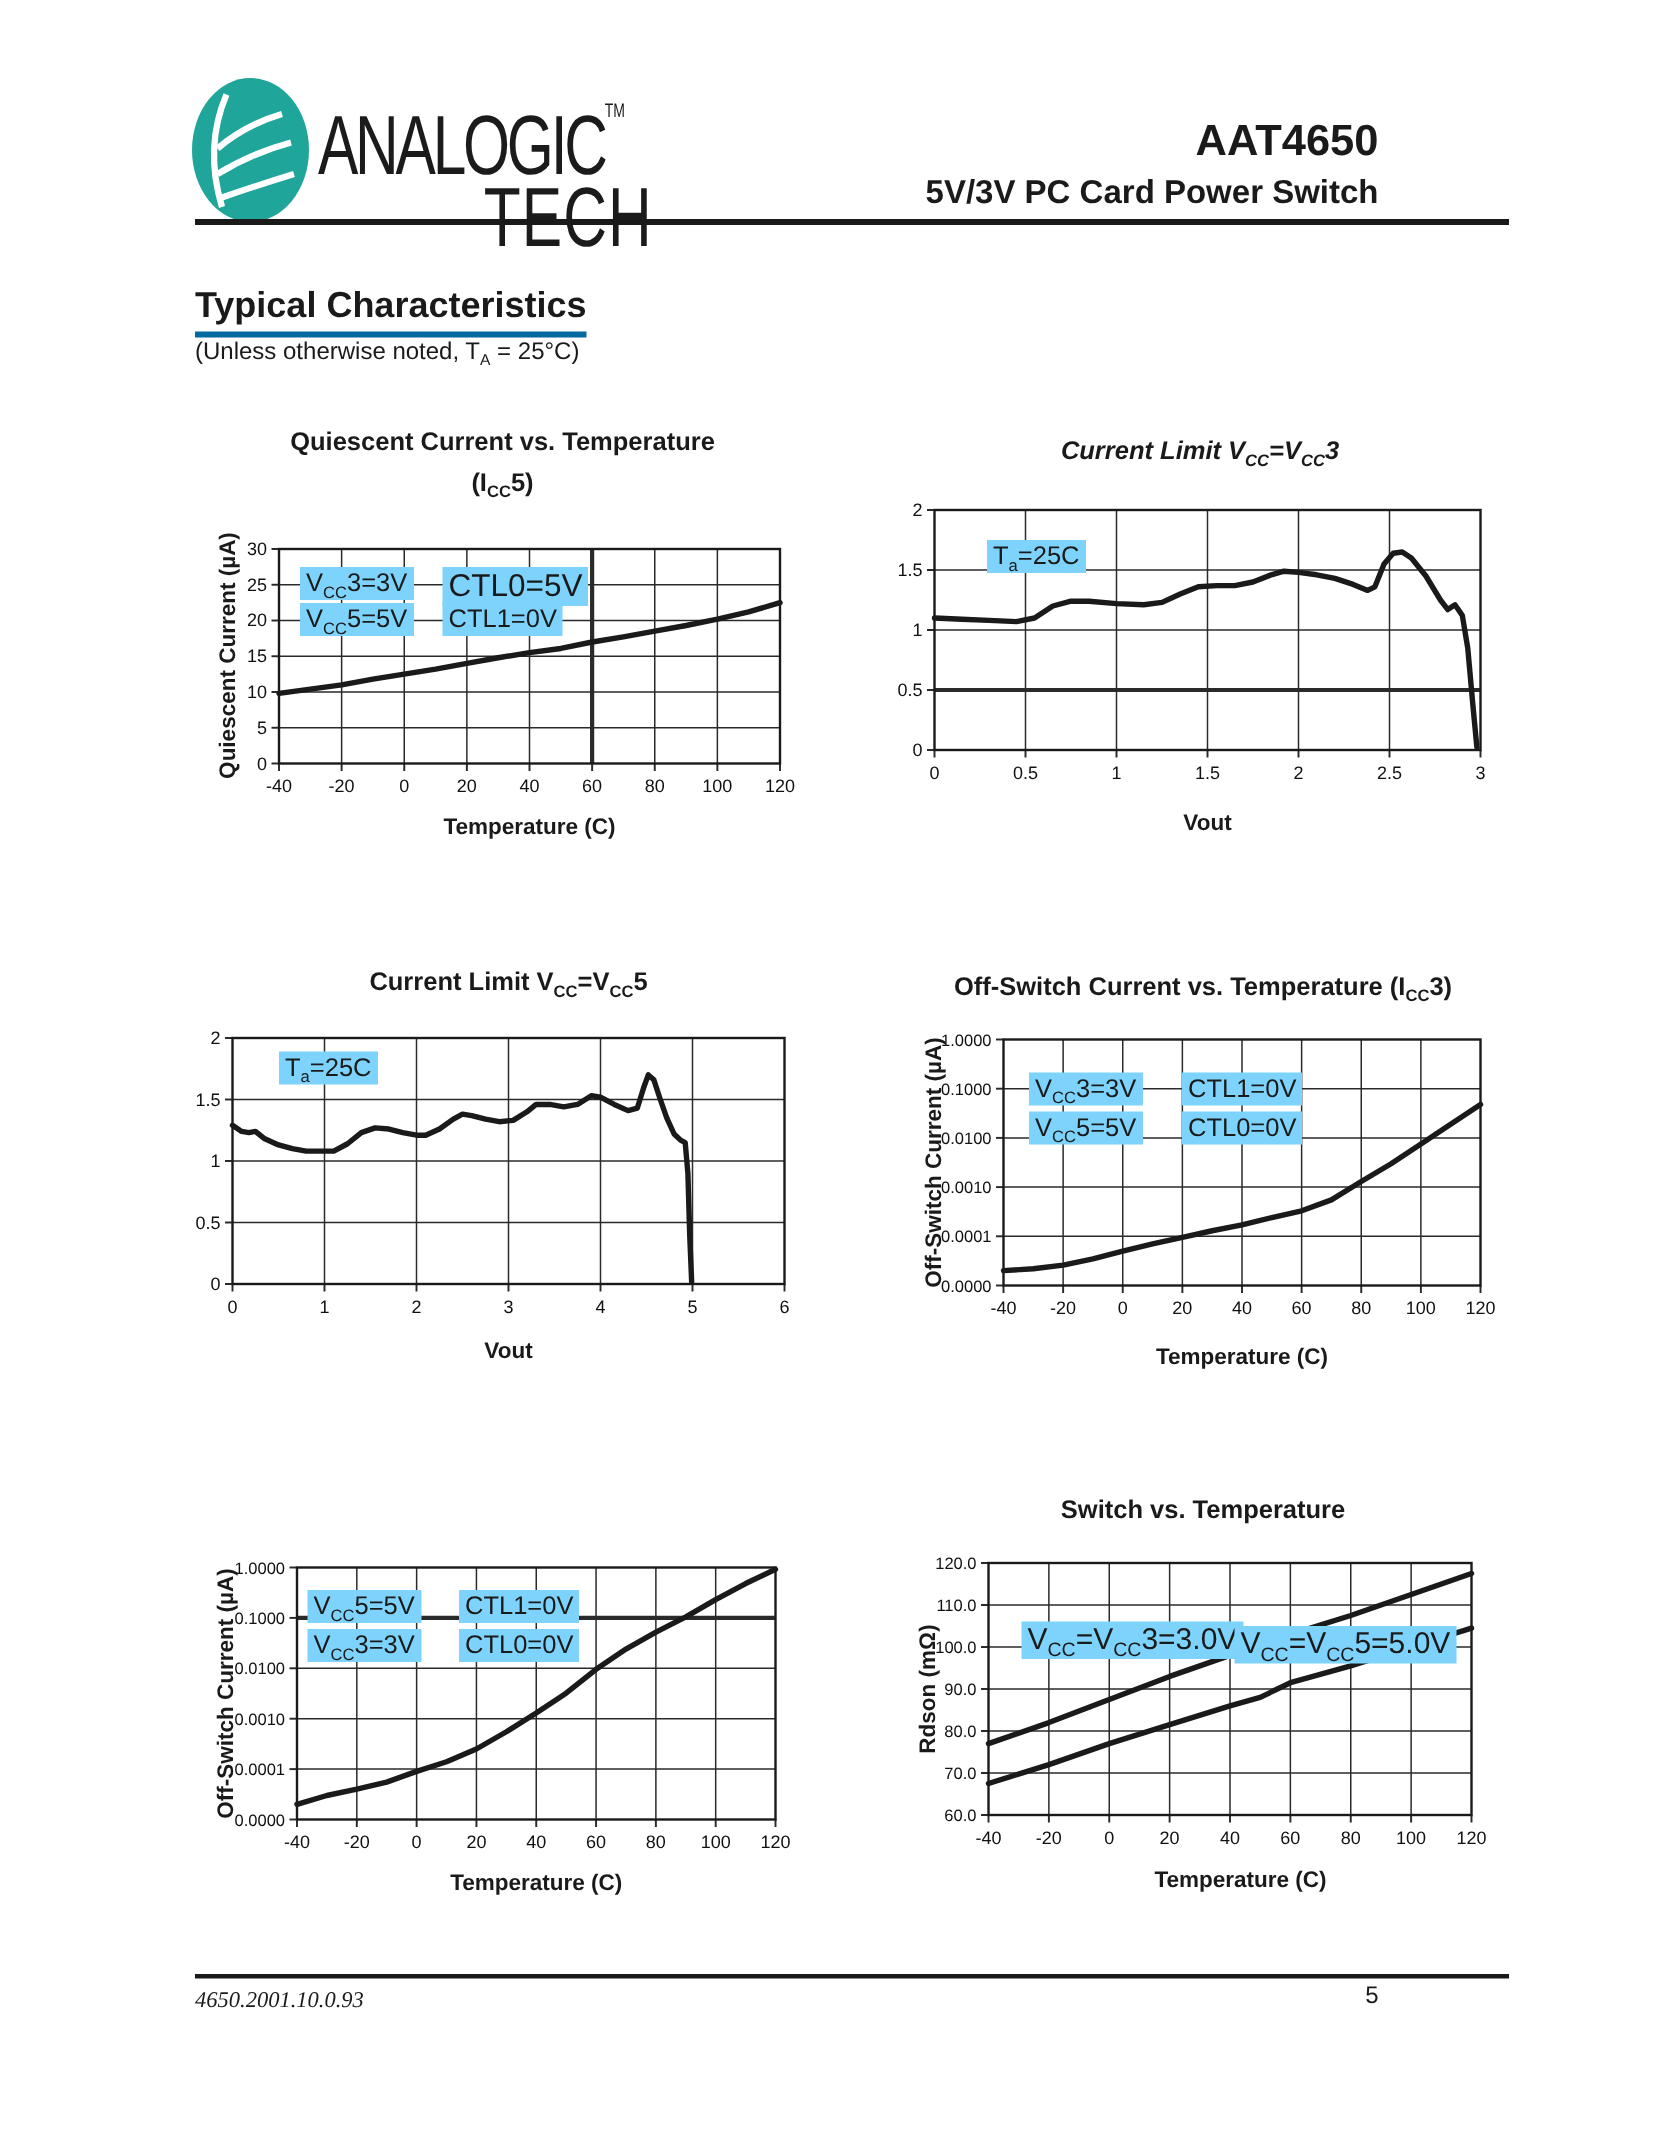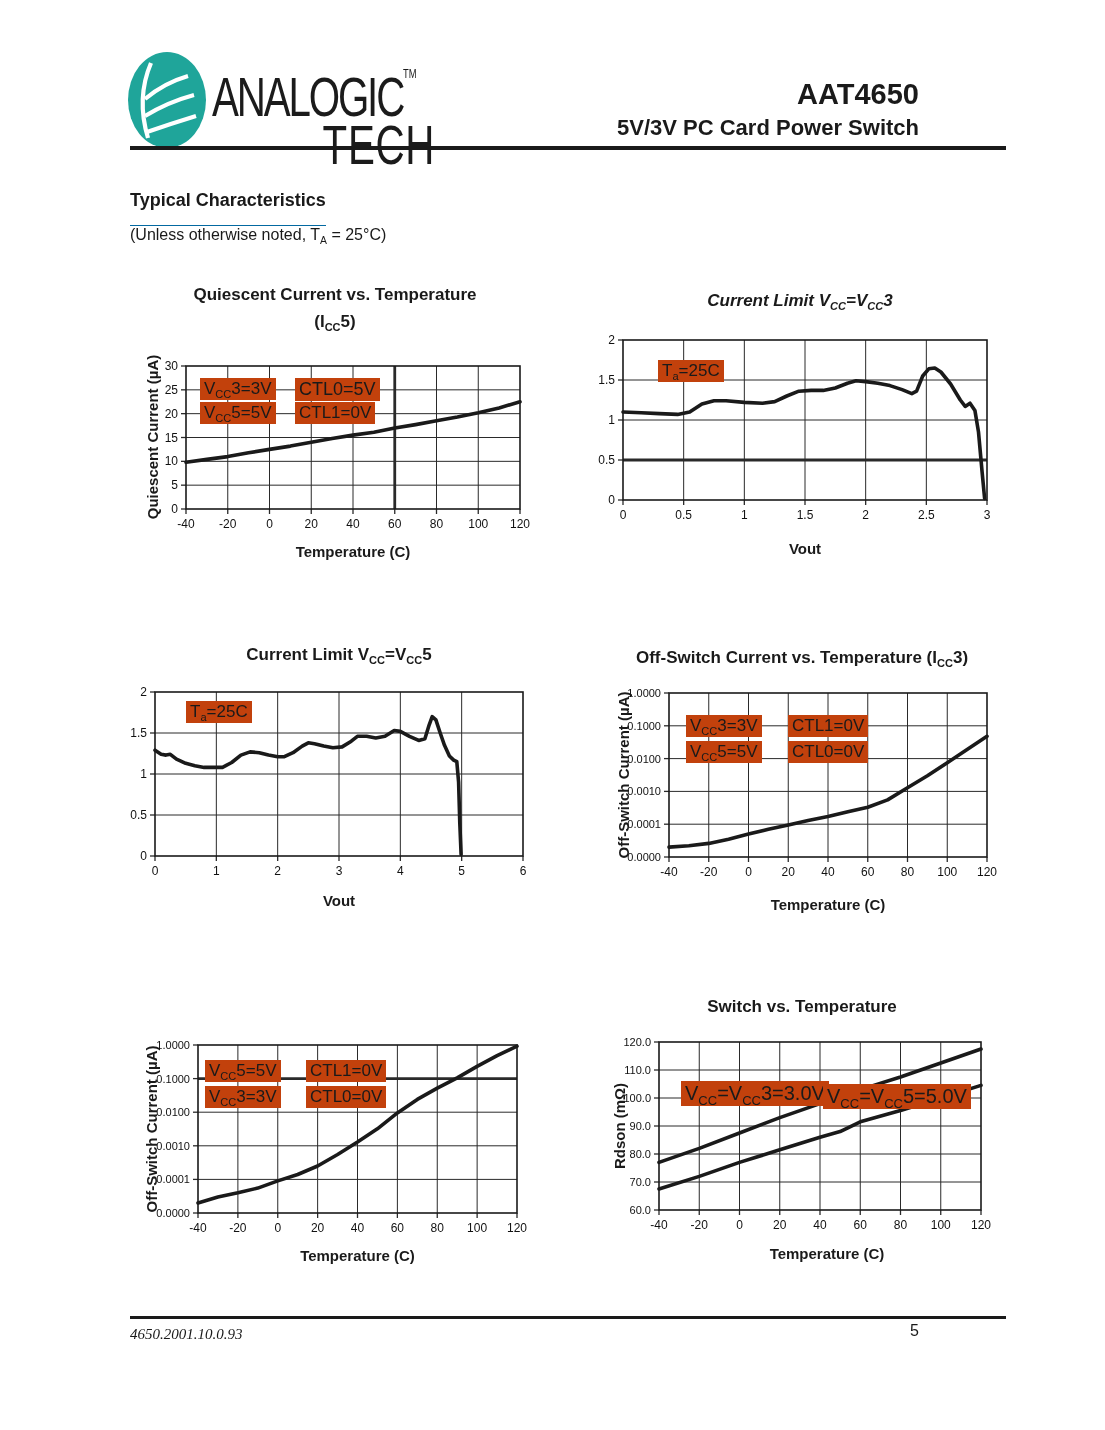--- a/index.html
+++ b/index.html
@@ -9,30 +9,30 @@
   
   .logo-svg{position:absolute;left:126px;top:50px;}
   .brand{position:absolute;left:212px;top:50px;width:310px;transform:scaleX(0.72);
          transform-origin:0 0;font-size:56px;letter-spacing:-3px;line-height:48px;
          color:#1b1b1b;white-space:nowrap;}
   .brand .line2{text-align:right;letter-spacing:1px;}
   .brand .tm{font-size:13px;vertical-align:38px;letter-spacing:0;}
   .part-number{position:absolute;right:100px;top:78px;font-size:29px;font-weight:bold;text-align:center;}
   .part-subtitle{position:absolute;right:100px;top:115px;font-size:22px;font-weight:bold;text-align:right;}
   .header-rule{position:absolute;left:130px;top:146px;width:876px;height:4px;background:#1a1a1a;}
-  .section-title{position:absolute;left:130px;top:190px;font-size:18px;font-weight:bold;
-                 border-bottom:1px solid #0369a1;padding-bottom:14px;}
+  .section-title{position:absolute;left:130px;top:190px;font-size:24px;font-weight:bold;
+                 border-bottom:4px solid #0369a1;padding-bottom:3px;}
   .section-note{position:absolute;left:130px;top:226px;font-size:16px;}
   
   .chart-layer{position:absolute;left:0;top:0;width:100%;height:100%;pointer-events:none;border-radius:19px;}
   .chart-title{position:absolute;text-align:center;font-weight:bold;font-size:17px;line-height:1.6;}
   .axis-label-x{position:absolute;text-align:center;font-weight:bold;font-size:15px;}
   .axis-label-y{position:absolute;font-weight:bold;font-size:15px;white-space:nowrap;
                 transform:translate(-50%,-50%) rotate(-90deg);}
-  .annotation{position:absolute;background:#c2410c;padding:1px 4px;white-space:nowrap;line-height:1.15;}
+  .annotation{position:absolute;background:#7dd3fc;padding:1px 4px;white-space:nowrap;line-height:1.15;}
   
   .footer-rule{position:absolute;left:130px;top:1316px;width:876px;height:3px;background:#1a1a1a;}
   .doc-code{position:absolute;left:130px;top:1326px;font-family:"Liberation Serif",serif;
             font-style:italic;font-size:15px;}
   .page-number{position:absolute;right:100px;top:1322px;font-size:16px;text-align:right;}
 </style>
 </head>
 <body>
 
 <div class="page">
@@ -110,21 +110,21 @@
           <text x="44" y="37.83333333333333" text-anchor="end" font-size="12" fill="#111" font-family="&quot;Liberation Sans&quot;,sans-serif">25</text>
           <text x="44" y="14" text-anchor="end" font-size="12" fill="#111" font-family="&quot;Liberation Sans&quot;,sans-serif">30</text>
         </g>
         <rect x="52" y="10" width="334" height="143" fill="none" stroke="#1a1a1a" stroke-width="1.6"></rect>
         <path d="M52.0 106.3 L72.9 103.4 L93.8 100.6 L114.6 96.8 L135.5 93.4 L156.4 90.1 L177.3 86.3 L198.1 82.5 L219.0 79.1 L239.9 76.3 L260.8 72.0 L281.6 68.6 L302.5 64.8 L323.4 61.0 L344.3 56.7 L365.1 51.9 L386.0 45.8" fill="none" stroke="#1a1a1a" stroke-width="3.6" stroke-linejoin="round" stroke-linecap="round"></path>
       </svg>
       <div class="axis-label-x" style="left: 186px; top: 543px; width: 334px;">Temperature (C)</div>
       <div class="axis-label-y" style="left: 152px; top: 437px;">Quiescent Current (µA)</div>
       <div class="annotation" style="left: 200px; top: 378px; font-size: 17px;">V<sub>CC</sub>3=3V</div>
       <div class="annotation" style="left: 200px; top: 402px; font-size: 17px;">V<sub>CC</sub>5=5V</div>
-      <div class="annotation" style="left: 295px; top: 378px; font-size: 18px;">CTL0=5V</div>
+      <div class="annotation" style="left: 295px; top: 378px; font-size: 21px;">CTL0=5V</div>
       <div class="annotation" style="left: 295px; top: 402px; font-size: 17px;">CTL1=0V</div>
     </div>
   <div class="chart-layer">
       <div class="chart-title" style="left: 584px; top: 287px; width: 432px; font-style: italic;">Current Limit V<sub>CC</sub>=V<sub>CC</sub>3</div>
       <svg width="432" height="204" style="position: absolute; left: 571px; top: 330px; overflow: visible;">
         <g>
           <line x1="112.66666666666666" y1="10" x2="112.66666666666666" y2="170" stroke="#2a2a2a" stroke-width="1"></line>
           <line x1="173.33333333333331" y1="10" x2="173.33333333333331" y2="170" stroke="#2a2a2a" stroke-width="1"></line>
           <line x1="234" y1="10" x2="234" y2="170" stroke="#2a2a2a" stroke-width="1"></line>
           <line x1="294.66666666666663" y1="10" x2="294.66666666666663" y2="170" stroke="#2a2a2a" stroke-width="1"></line>

